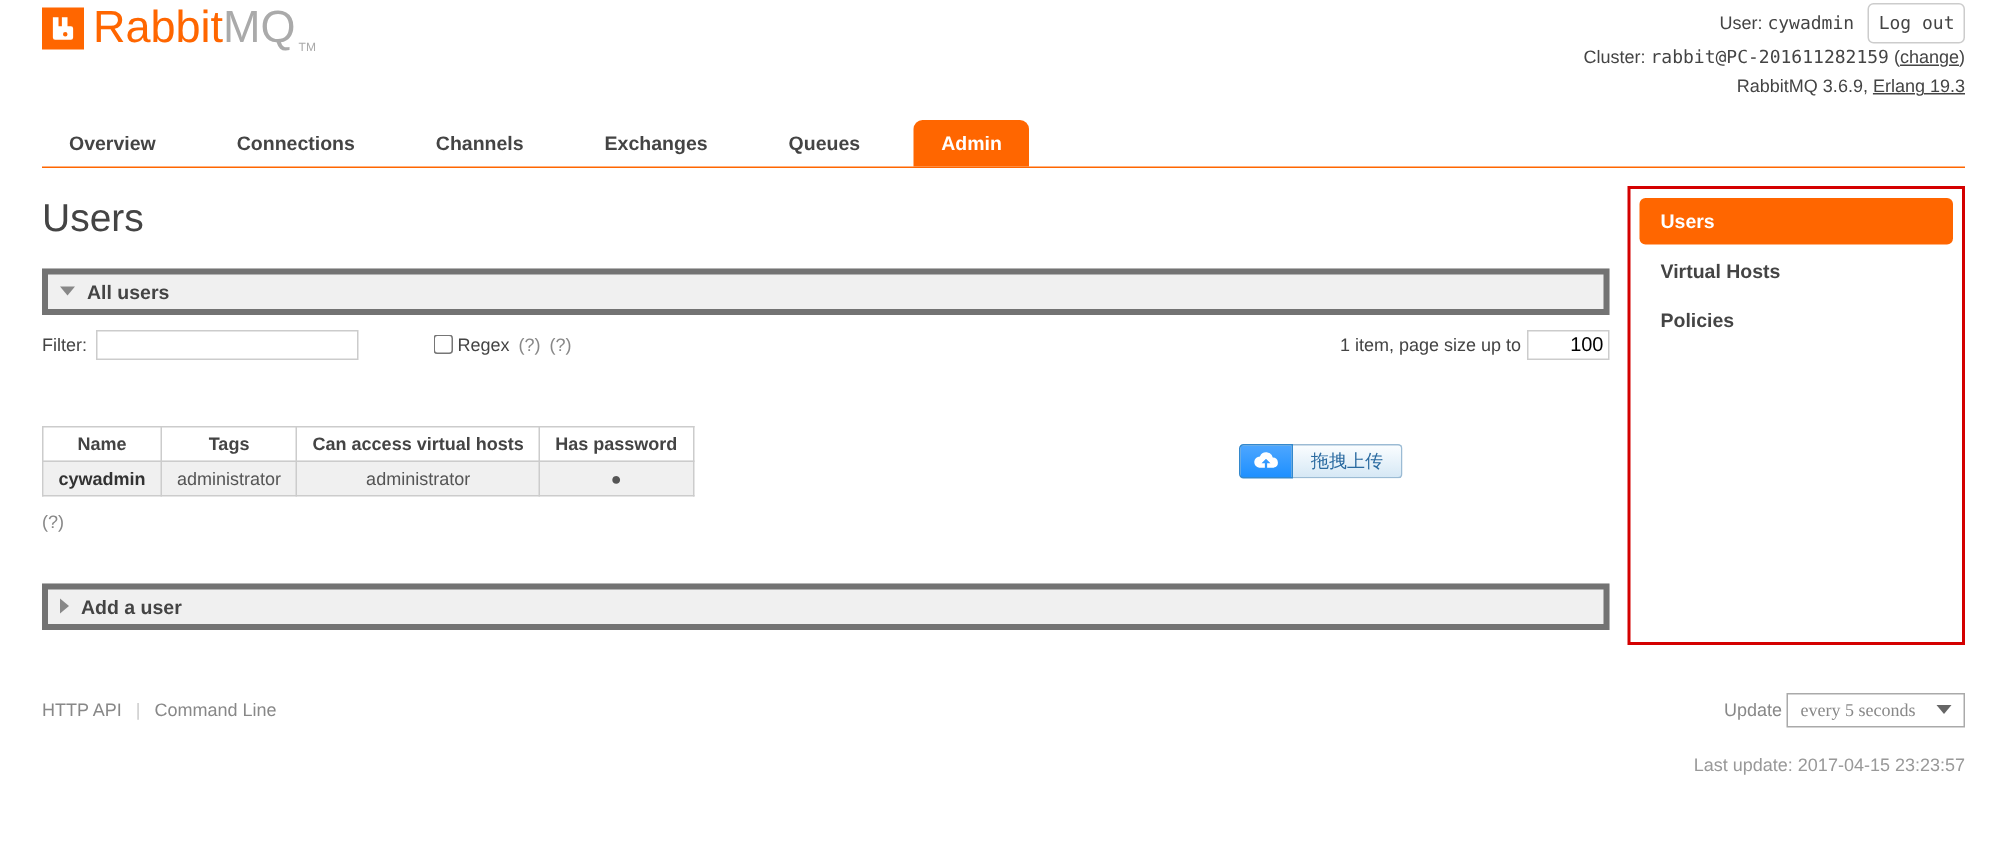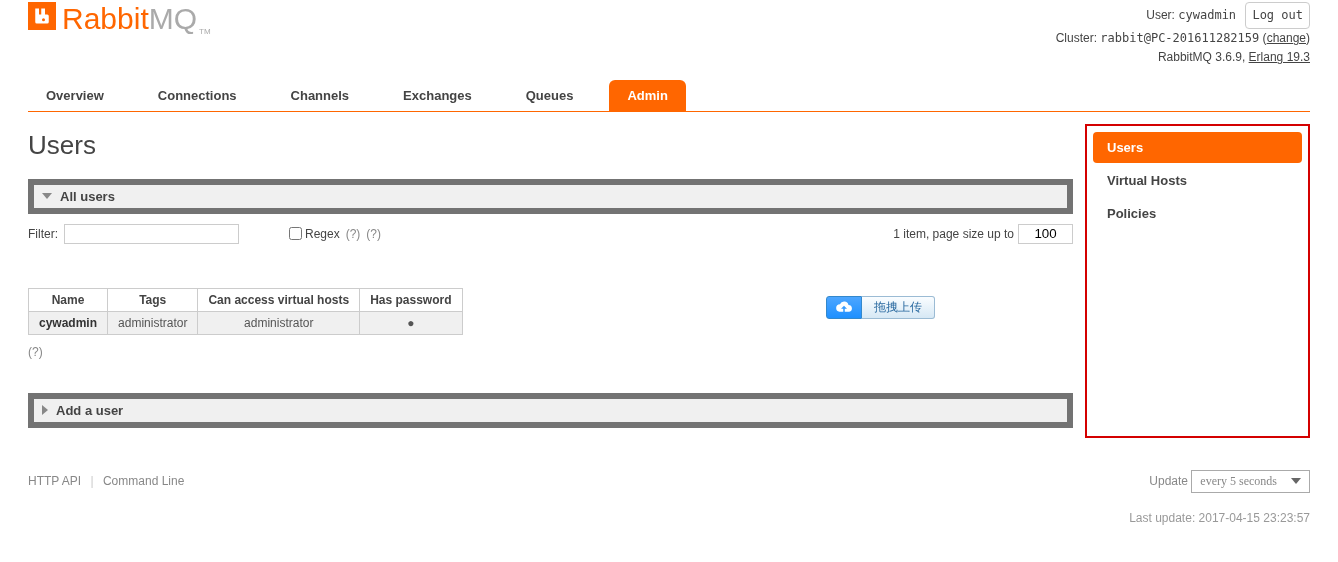--- a/index.html
+++ b/index.html
@@ -2,21 +2,21 @@
 <html><head>
   <meta charset="utf-8">
   <style>
     * { box-sizing: border-box; margin: 0; padding: 0; }
     body { font-family: Verdana, Arial, sans-serif; font-size: 12px; color: #444; background: #fff; width: 1338px; }
     
     .page { padding: 0 28px; position: relative; }
     
     
     .header-row { display: flex; justify-content: space-between; align-items: flex-start; padding-top: 2px; }
-    .logo { display: flex; align-items: flex-start; gap: 6px; padding-top: 0px; }
+    .logo { display: flex; align-items: center; gap: 6px; padding-top: 0px; }
     .logo-icon { width: 28px; height: 28px; background: #f60; display:flex; align-items:center; justify-content:center; }
     .logo-icon svg { width: 18px; height: 18px; }
     .logo-text { font-family: Verdana, sans-serif; font-size: 30px; }
     .logo-rabbit { color: #f60; }
     .logo-mq { color: #aaa; }
     .logo-tm { color:#aaa; font-size: 8px; vertical-align: bottom; padding-left:2px;}
     
     .header-info { text-align: right; font-size: 12px; line-height: 1.6; }
     .header-info a { color: #444; text-decoration: underline; }
     .header-info .logout-btn { display:inline-block; border:1px solid #ccc; border-radius:4px; padding:3px 6px; margin-left:6px; font-family: monospace; font-size: 12px; cursor:pointer; background:#fff; }
@@ -29,34 +29,34 @@
     .nav-tab.active { background: #f60; color: #fff; }
     
     
     .content { display: flex; gap: 12px; margin-top: 18px; }
     .main-col { flex: 1; }
     .side-col { width: 225px; border: 2px solid #d40000; padding: 6px; margin-top: -6px; }
     
     h1.page-title { font-size: 26px; font-weight: normal; color: #444; margin-bottom: 18px; }
     
     
-    .section-hdr { background: #f0f0f0; border: 6px solid #737373; padding: 4px 8px; margin-bottom: 10px; display:flex; align-items:center; gap:8px; cursor:pointer; }
+    .section-hdr { background: #f0f0f0; border: 4px solid #737373; padding: 4px 8px; margin-bottom: 10px; display:flex; align-items:center; gap:8px; cursor:pointer; }
     .section-hdr .arrow { width:0; height:0; display:inline-block; }
     .arrow.down { border-left:5px solid transparent; border-right:5px solid transparent; border-top:6px solid #888; }
     .arrow.right { border-top:5px solid transparent; border-bottom:5px solid transparent; border-left:6px solid #888; }
     .section-hdr .sec-title { font-weight: bold; font-size: 13px; }
     
     
     .filter-row { display:flex; align-items:center; justify-content: space-between; margin-bottom: 12px; }
     .filter-left { display:flex; align-items:center; gap:6px; }
     .filter-left input[type=text]{ border:1px solid #ccc; width:175px; height:20px; padding:1px 3px; }
     .filter-left label { display:flex; align-items:flex-start; gap:3px;padding-left:44px; }
     .help-q { color:#888; cursor:help; }
     .filter-right { display:flex; align-items:center; gap:4px; }
-    .filter-right input[type=text]{ border:1px solid #ccc; width:55px; height:20px; text-align:center; padding:1px 3px; }
+    .filter-right input[type=text]{ border:1px solid #ccc; width:55px; height:20px; text-align:right; padding:1px 3px; }
     
     
     table.data { border-collapse: collapse; margin-bottom: 10px; margin-top: 44px; }
     table.data th, table.data td { border:1px solid #ccc; padding:4px 10px; font-size:12px; }
     table.data th { background:#fff; font-weight:bold; text-align:center; }
     table.data td { background:#f0f0f0; text-align:center; color:#555; }
     table.data td.name { font-weight:bold; color:#333; }
     
     
     .side-item { padding: 8px 14px; font-weight: bold; color: #444; cursor:pointer; border-radius:4px; font-size:13px; margin-bottom:2px; }

